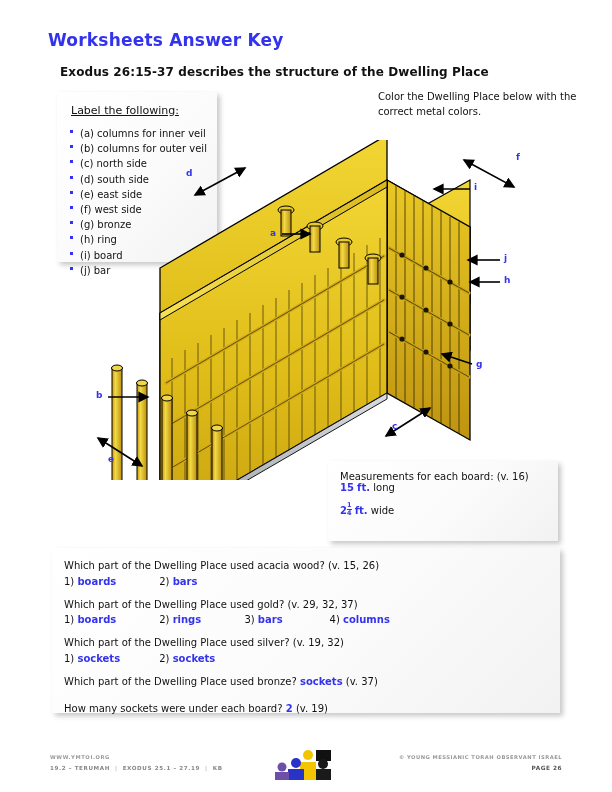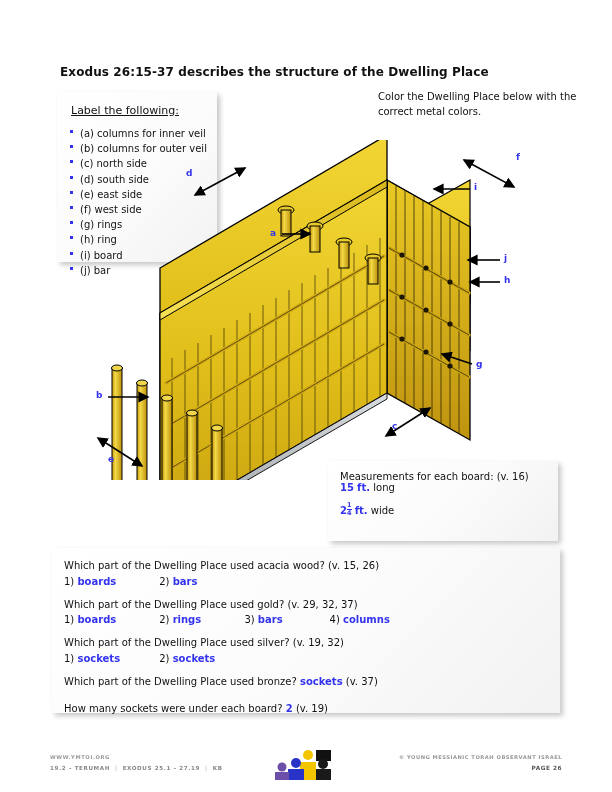--- a/index.html
+++ b/index.html
@@ -86,33 +86,34 @@
 
   
   .diagram{position:absolute;left:82px;top:140px;width:470px;height:340px;}
   .dlabel{position:absolute;font-size:9px;font-weight:bold;color:#3333ee;}
 </style>
 </head>
 <body>
 
 <div class="page">
 
+  <div class="title">Worksheets Answer Key</div>
   <div class="subtitle">Exodus 26:15-37 describes the structure of the Dwelling Place</div>
   <div class="color-instr">Color the Dwelling Place below with the correct metal colors.</div>
 
   <div class="card label-box">
     <h3>Label the following:</h3>
     <ul>
       <li>(a) columns for inner veil</li>
       <li>(b) columns for outer veil</li>
       <li>(c) north side</li>
       <li>(d) south side</li>
       <li>(e) east side</li>
       <li>(f) west side</li>
-      <li>(g) rings</li>
+      <li>(g) bronze</li>
       <li>(h) ring</li>
       <li>(i) board</li>
       <li>(j) bar</li>
     </ul>
   </div>
 
   <div class="diagram">
     <svg width="470" height="340" viewBox="0 0 470 340">
       <defs>
         <linearGradient id="gSouth" x1="0" y1="0" x2="0" y2="1">

